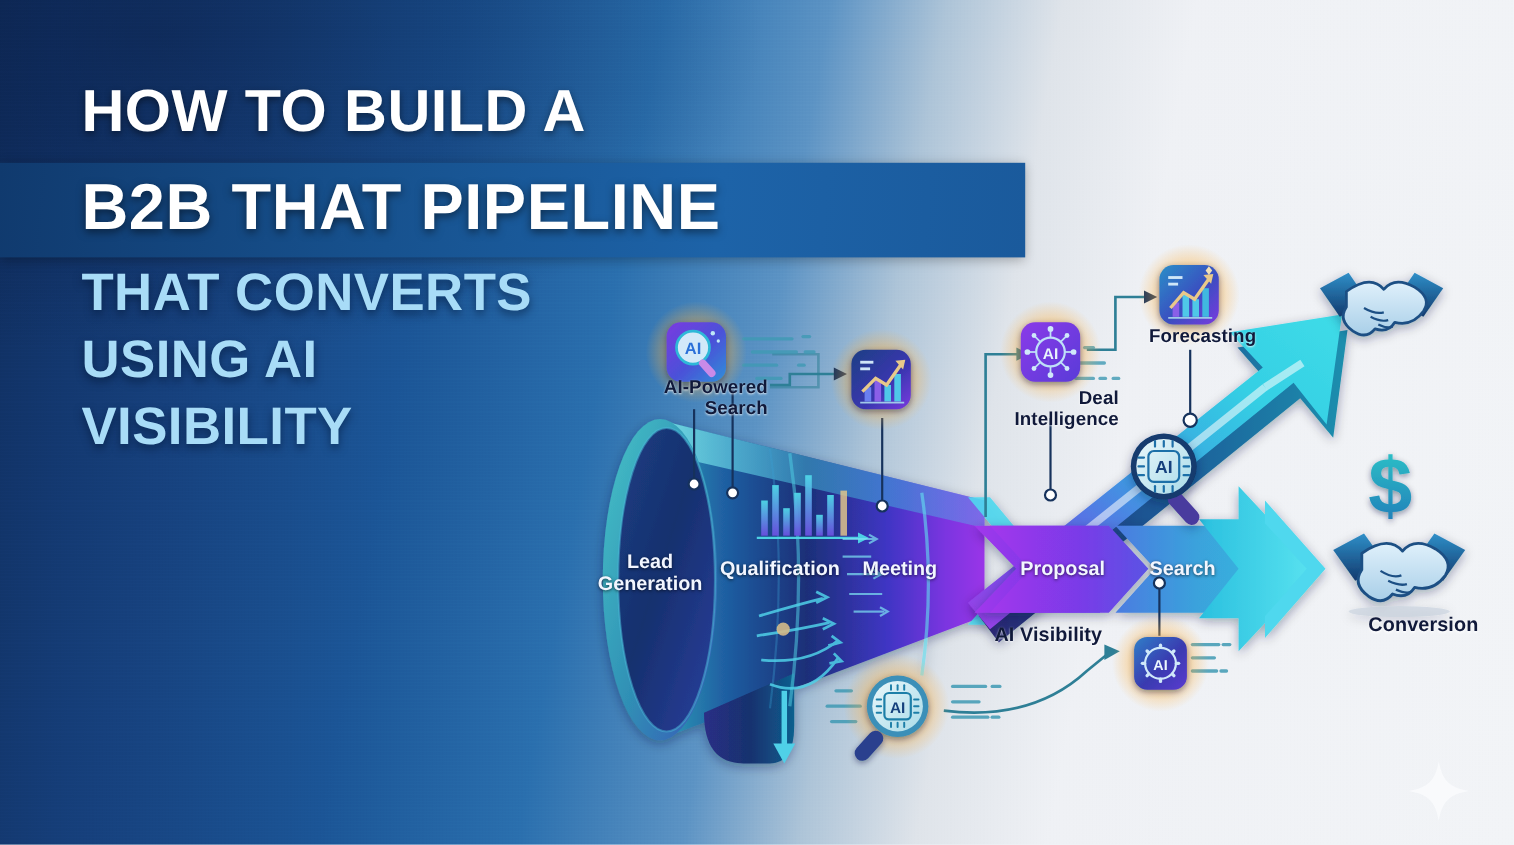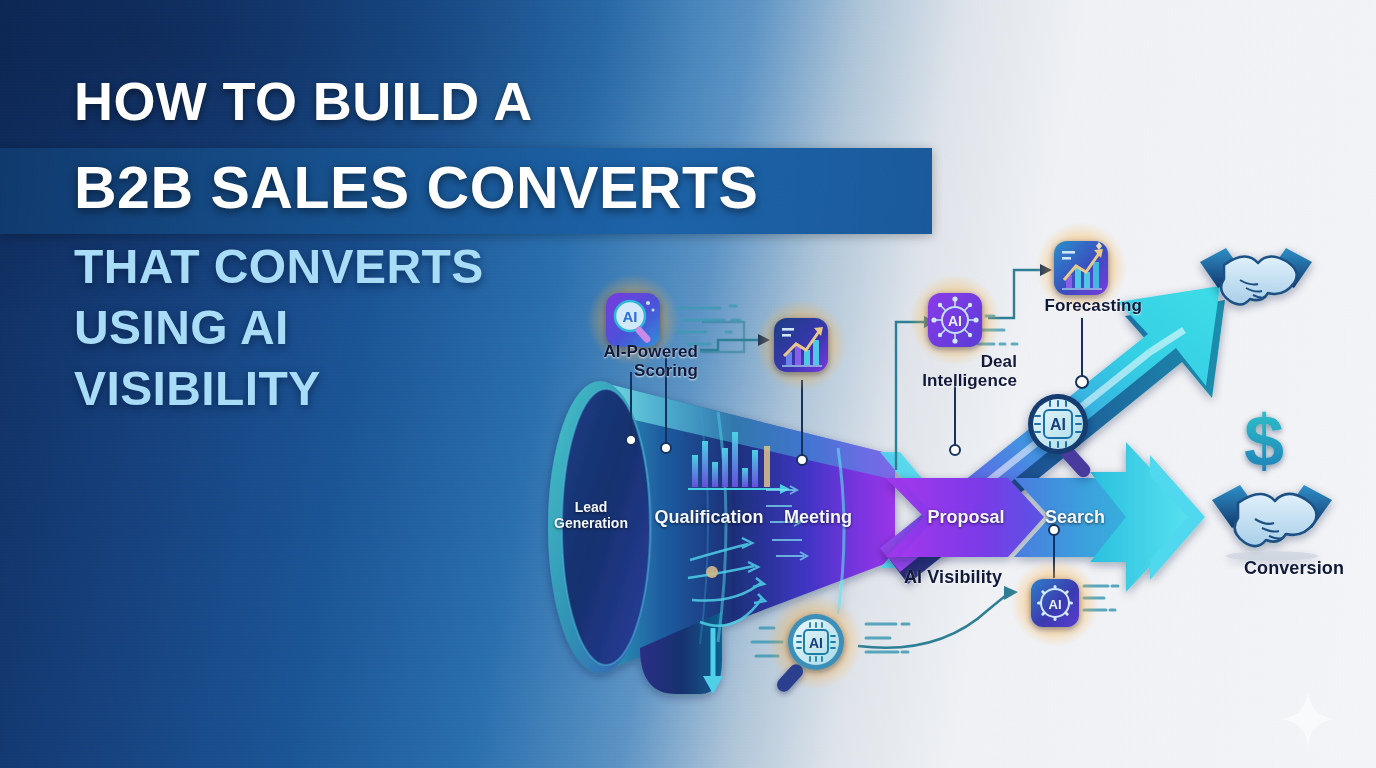--- a/index.html
+++ b/index.html
@@ -78,21 +78,21 @@
 
   <svg class="sparkle" viewBox="0 0 60 60">
     <path d="M30 2 C33 20 40 27 58 30 C40 33 33 40 30 58 C27 40 20 33 2 30 C20 27 27 20 30 2 Z" fill="#fbfcfe"></path>
   </svg>
 
   <div class="t2-band"></div>
 
   <div class="title-wrap">
     <div class="t-line t1">HOW TO BUILD A</div>
   </div>
-  <div class="t2">B2B SALES CONVERTS</div>
+  <div class="t2">B2B THAT PIPELINE</div>
   <div class="subtitle-block">
     <div class="t-line t3">THAT CONVERTS</div>
     <div class="t-line t4">USING AI</div>
     <div class="t-line t5">VISIBILITY</div>
   </div>
 
   <svg class="abs" style="left:0;top:0;" width="1376" height="768">
     <defs>
       <linearGradient id="coneFace" x1="0" y1="0" x2="1" y2="1">
         <stop offset="0%" stop-color="#1d3f84"></stop>
@@ -524,30 +524,30 @@
       <g stroke="#1d4f84" stroke-width="2.1" fill="none">
         <path d="M1255 519 q11 7 19 4"></path>
           <path d="M1262 528 q10 5 17 3"></path>
         <path d="M1269 536 q9 4 14 2"></path>
       </g>
       <ellipse cx="1272" cy="556" rx="46" ry="5" fill="#b8c6d4" opacity=".45"></ellipse>
     </g>
 
   </svg>
 
-  <div class="stage-lbl" style="left:536px;top:500px;width:110px;font-size:14px;">Lead
+  <div class="stage-lbl" style="left:536px;top:500px;width:110px;font-size:18px;">Lead
 Generation</div>
   <div class="stage-lbl" style="left:645px;top:507px;width:128px;font-size:18px;">Qualification</div>
   <div class="stage-lbl" style="left:776px;top:507px;width:84px;font-size:18px;">Meeting</div>
 
   <div class="stage-lbl" style="left:920px;top:507px;width:92px;font-size:18px;">Proposal</div>
   <div class="stage-lbl" style="left:1032px;top:507px;width:86px;font-size:18px;">Search</div>
 
   <div class="cap" style="left:578px;top:342px;width:120px;font-size:17px;">AI-Powered
-Scoring</div>
+Search</div>
 
 
   <div class="cap" style="left:893px;top:352px;width:124px;font-size:17px;">Deal
 Intelligence</div>
 
   <div class="cap" style="left:1022px;top:296px;width:120px;font-size:17px;">Forecasting</div>
 
   <div class="cap" style="left:862px;top:567px;width:140px;font-size:18px;">AI Visibility</div>
 
   <div class="cap" style="left:1202px;top:558px;width:142px;font-size:18px;">Conversion</div>

